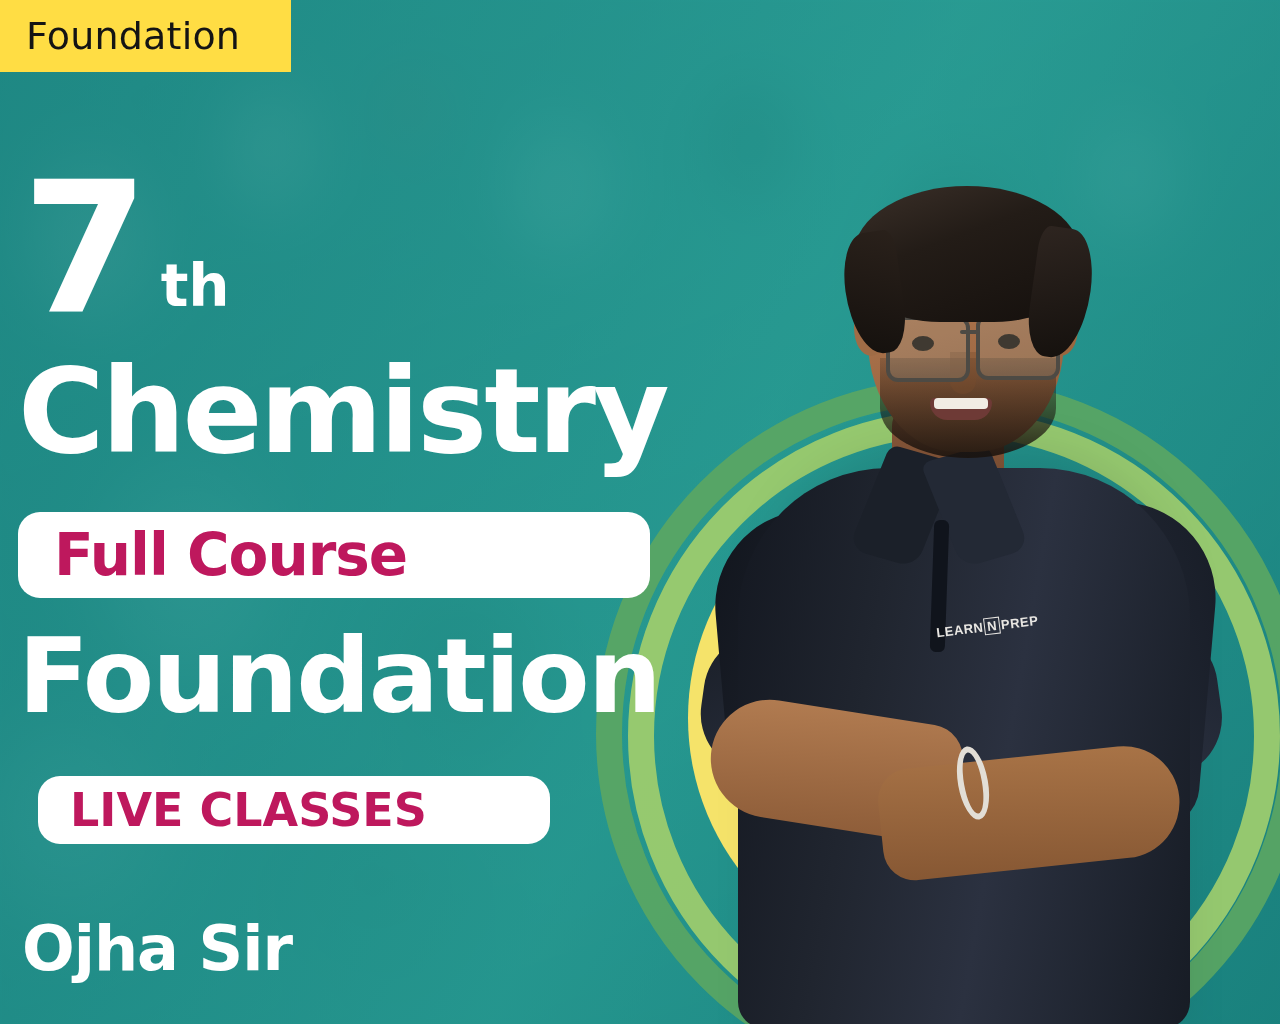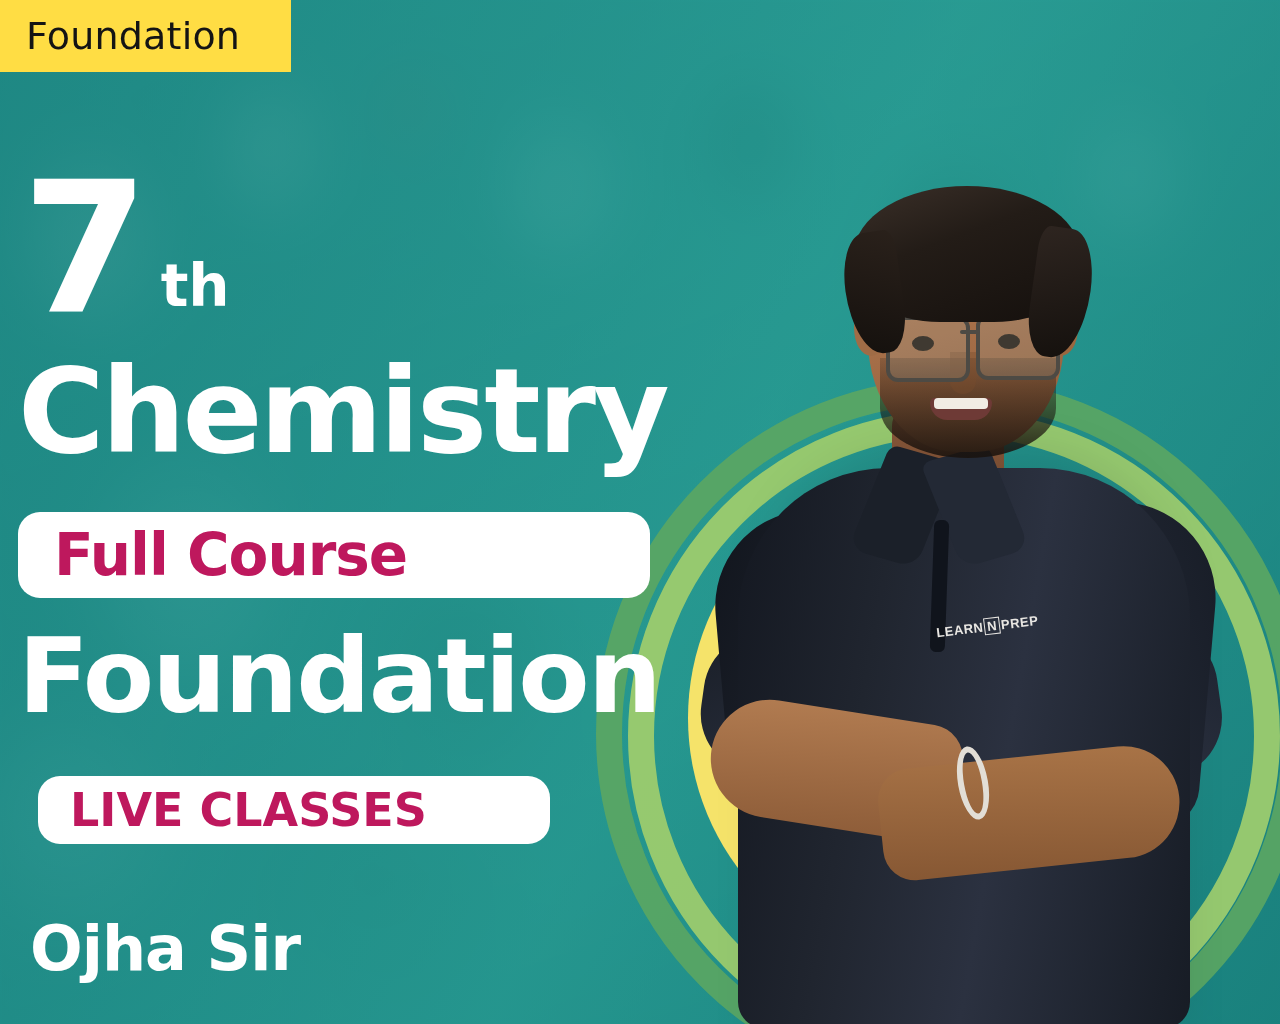--- a/index.html
+++ b/index.html
@@ -244,21 +244,21 @@
     position:absolute;left:18px;top:624px;
     color:#fff;font-size:104px;font-weight:700;line-height:1;
     letter-spacing:-2px;
     font-family:"DejaVu Sans",sans-serif;
   }
 
   .pill-live{left:18px;top:776px;width:512px;height:68px;padding-left:32px;margin-left:20px;}
   .pill-live span{font-size:46px;letter-spacing:0px;}
 
   .line-teacher{
-    position:absolute;left:30px;top:918px;
+    position:absolute;left:22px;top:918px;
     color:#fff;font-size:62px;font-weight:700;line-height:1;
     letter-spacing:-1px;
     font-family:"DejaVu Sans",sans-serif;
   }
 </style>
 </head>
 <body>
 
 <div id="stage">
 

